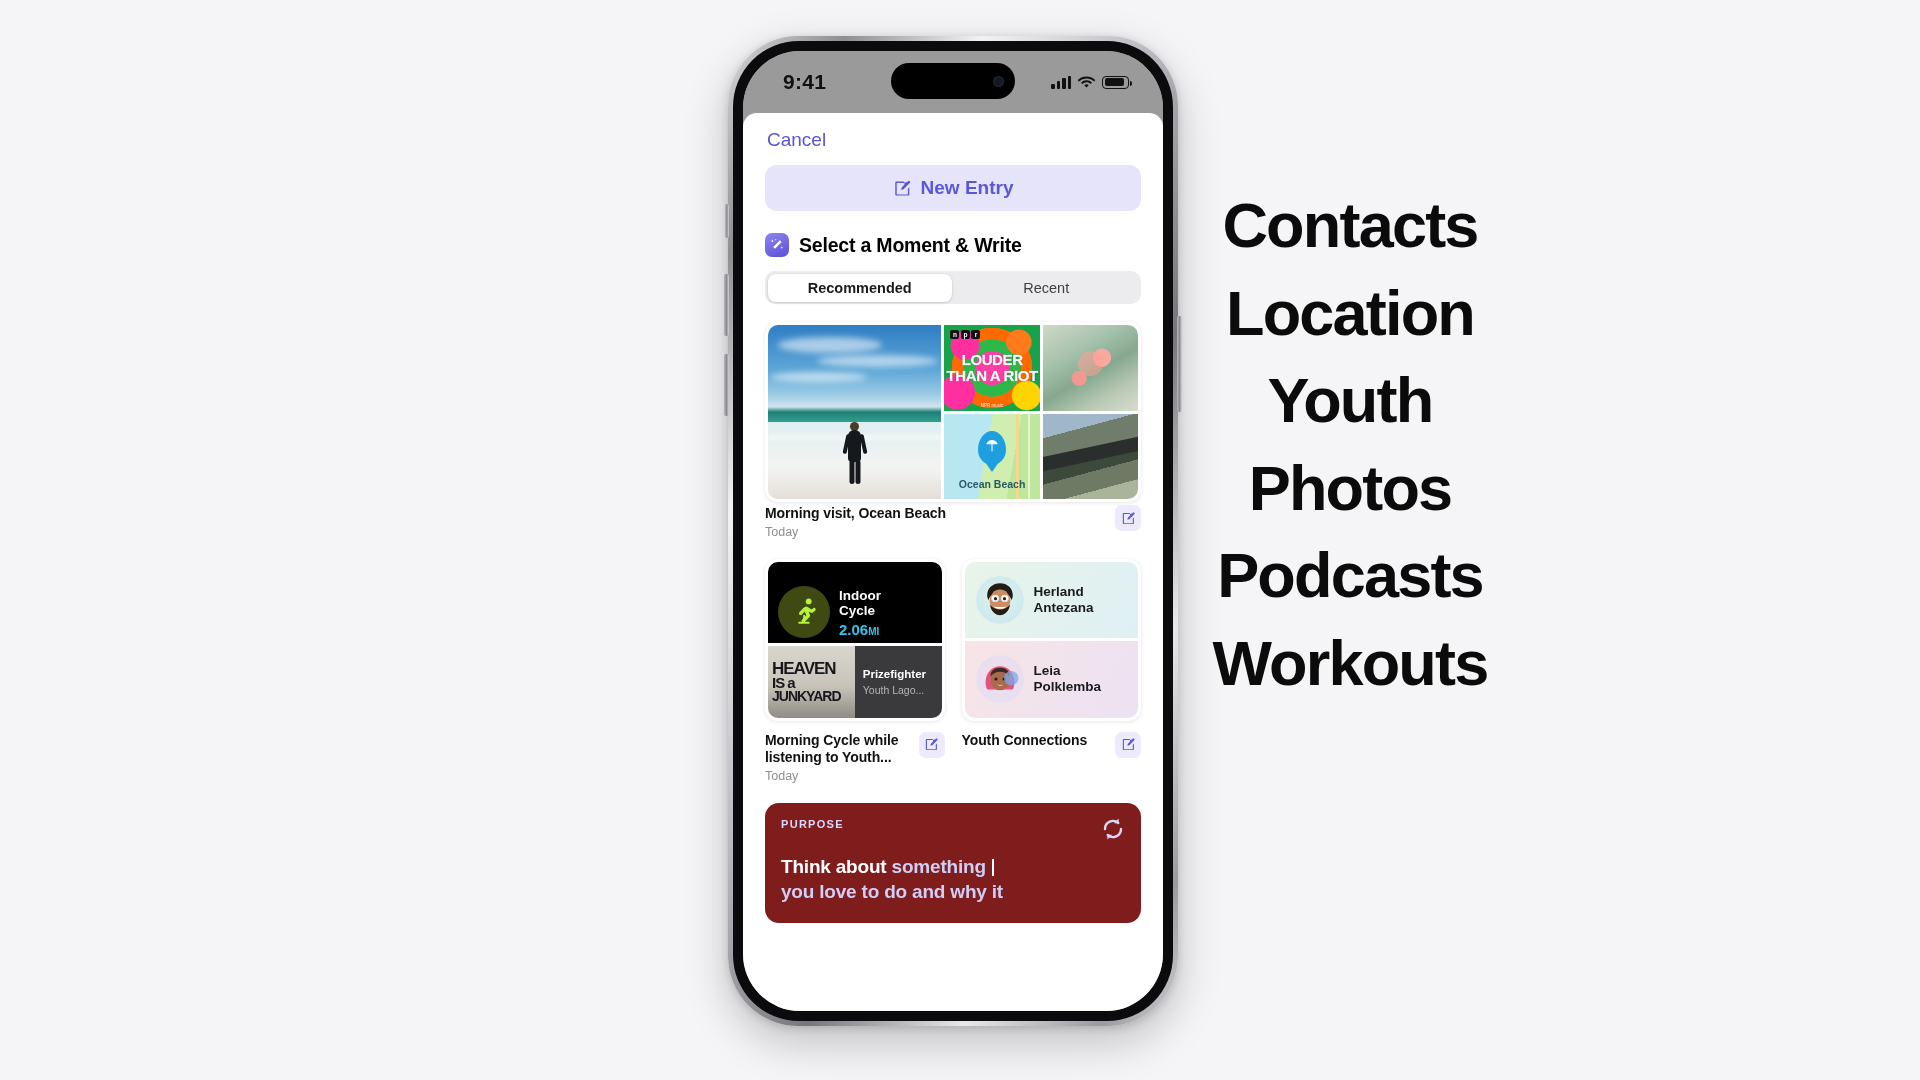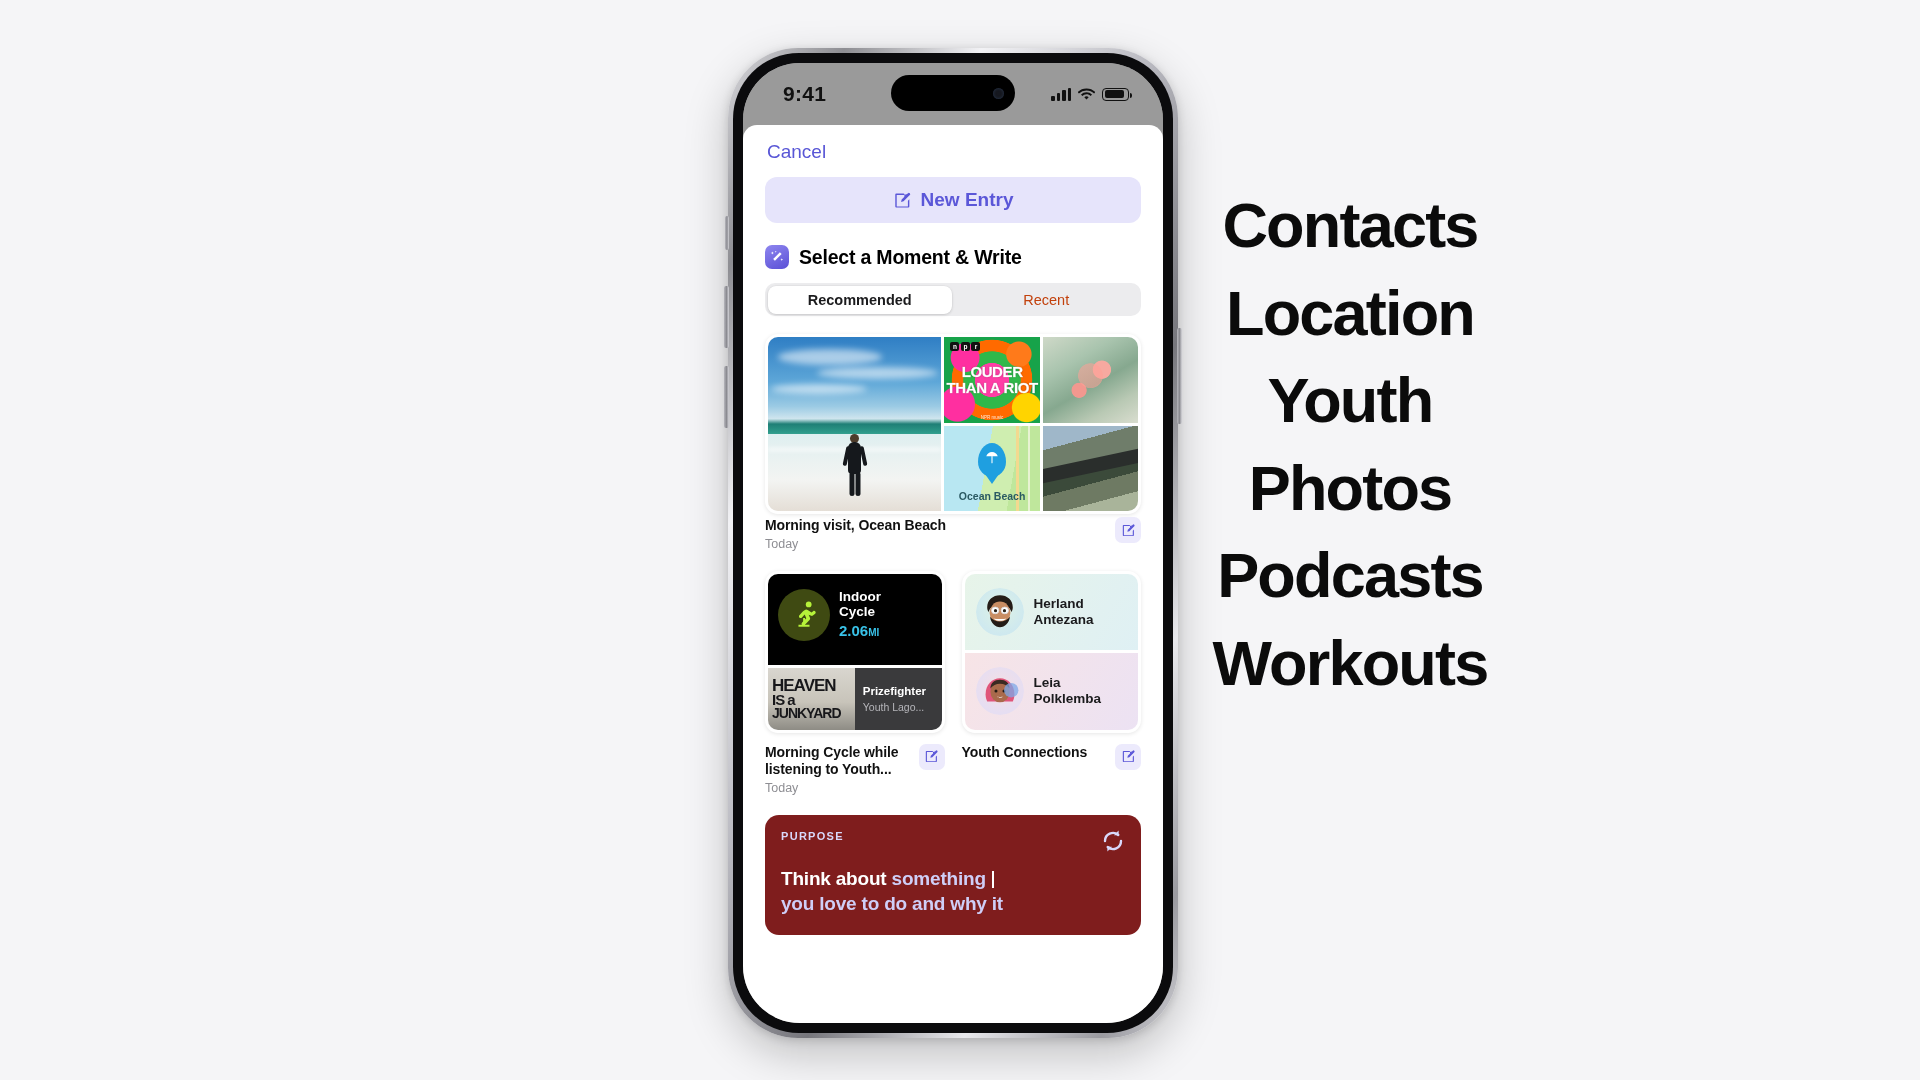--- a/index.html
+++ b/index.html
@@ -5,21 +5,21 @@
   * { box-sizing: border-box; margin: 0; padding: 0; }
   html, body {
     width: 1920px; height: 1080px;
     background: #f5f5f7;
     font-family: "Liberation Sans", sans-serif;
     overflow: hidden;
   }
   .stage { position: relative; width: 1920px; height: 1080px; }
 
   
-  .phone-wrap { position: absolute; left: 728px; top: 48px; width: 450px; height: 990px; }
+  .phone-wrap { position: absolute; left: 728px; top: 36px; width: 450px; height: 990px; }
   .phone-frame {
     position: absolute; inset: 0;
     border-radius: 70px;
     background: linear-gradient(118deg,#d9d9dd 0%,#8e8e93 12%,#f2f2f5 26%,#b9b9c0 44%,#76767c 62%,#e8e8ec 78%,#9a9aa0 92%,#cfcfd4 100%);
     padding: 5px;
     box-shadow: 0 16px 44px rgba(0,0,0,.22), 0 2px 10px rgba(0,0,0,.14);
   }
   .phone-inner {
     position: absolute; inset: 5px;
     border-radius: 66px;
@@ -89,21 +89,21 @@
   .section-title { font-size: 19.5px; font-weight: 700; color: #000; letter-spacing: -.2px; }
 
   .seg {
     display: flex; background: #ececee; border-radius: 10px; padding: 2.5px; gap: 2px; height: 33px;
   }
   .seg-item {
     flex: 1; display: flex; align-items: center; justify-content: center;
     font-size: 14.5px; font-weight: 600; color: #1b1b1d; border-radius: 8px;
   }
   .seg-item.active { background: #fff; box-shadow: 0 1px 3px rgba(0,0,0,.14), 0 0 0 .5px rgba(0,0,0,.04); }
-  .seg-item:not(.active) { font-weight: 500; color: #c2410c; }
+  .seg-item:not(.active) { font-weight: 500; color: #404040; }
 
   
   .card { margin-top: 18px; }
   .collage {
     display: grid; grid-template-columns: 1.02fr .56fr .56fr; grid-template-rows: 1fr 1fr;
     gap: 3px; border-radius: 13px; overflow: hidden; height: 180px;
     background: #fff; box-shadow: 0 1px 4px rgba(0,0,0,.10);
     border: 3px solid #fff;
   }
   .cell { position: relative; overflow: hidden; }
@@ -175,21 +175,21 @@
   .card-sub { font-size:12.5px; color:#8e8e93; margin-top:2px; }
   .edit-chip { width:26px; height:26px; border-radius:7px; background:#eceafc;
       display:flex; align-items:center; justify-content:center; flex:none; }
   .edit-chip svg { width:15px; height:15px; display:block; }
 
   
   .row2 { display:grid; grid-template-columns: 1fr 1fr; gap:17px; margin-top:20px; }
 
   .mini-stack { display:flex; flex-direction:column; gap:3px; border-radius:13px; overflow:hidden;
       border:3px solid #fff; background:#fff; box-shadow:0 1px 4px rgba(0,0,0,.10); height:162px; }
-  .workout { flex:1; background:#000; display:flex; align-items:flex-start; gap:9px; padding:15px 10px; position:relative; }
+  .workout { flex:1; background:#000; display:flex; align-items:flex-end; gap:9px; padding:5px 10px; position:relative; }
   .wo-ring { width:52px; height:52px; border-radius:50%; background:#3f4a12; display:flex; align-items:center; justify-content:center; flex:none; }
   .wo-ring svg { width:34px; height:34px; display:block; }
   .wo-name { color:#fff; font-size:13.5px; font-weight:700; line-height:1.12; }
   .wo-dist { color:#39c2e8; font-size:15px; font-weight:700; margin-top:3px; }
   .wo-dist small { font-size:10px; font-weight:700; }
 
   .music { flex:1; display:flex; }
   .album { width:50%; position:relative; overflow:hidden;
       background: linear-gradient(#d9d6cf,#c8c4ba 55%, #8e8c85 100%); display:flex; align-items:center; justify-content:center; }
   .album .al-txt { color:#17171a; font-weight:700; font-size:17px; line-height:.88; letter-spacing:-1px;

